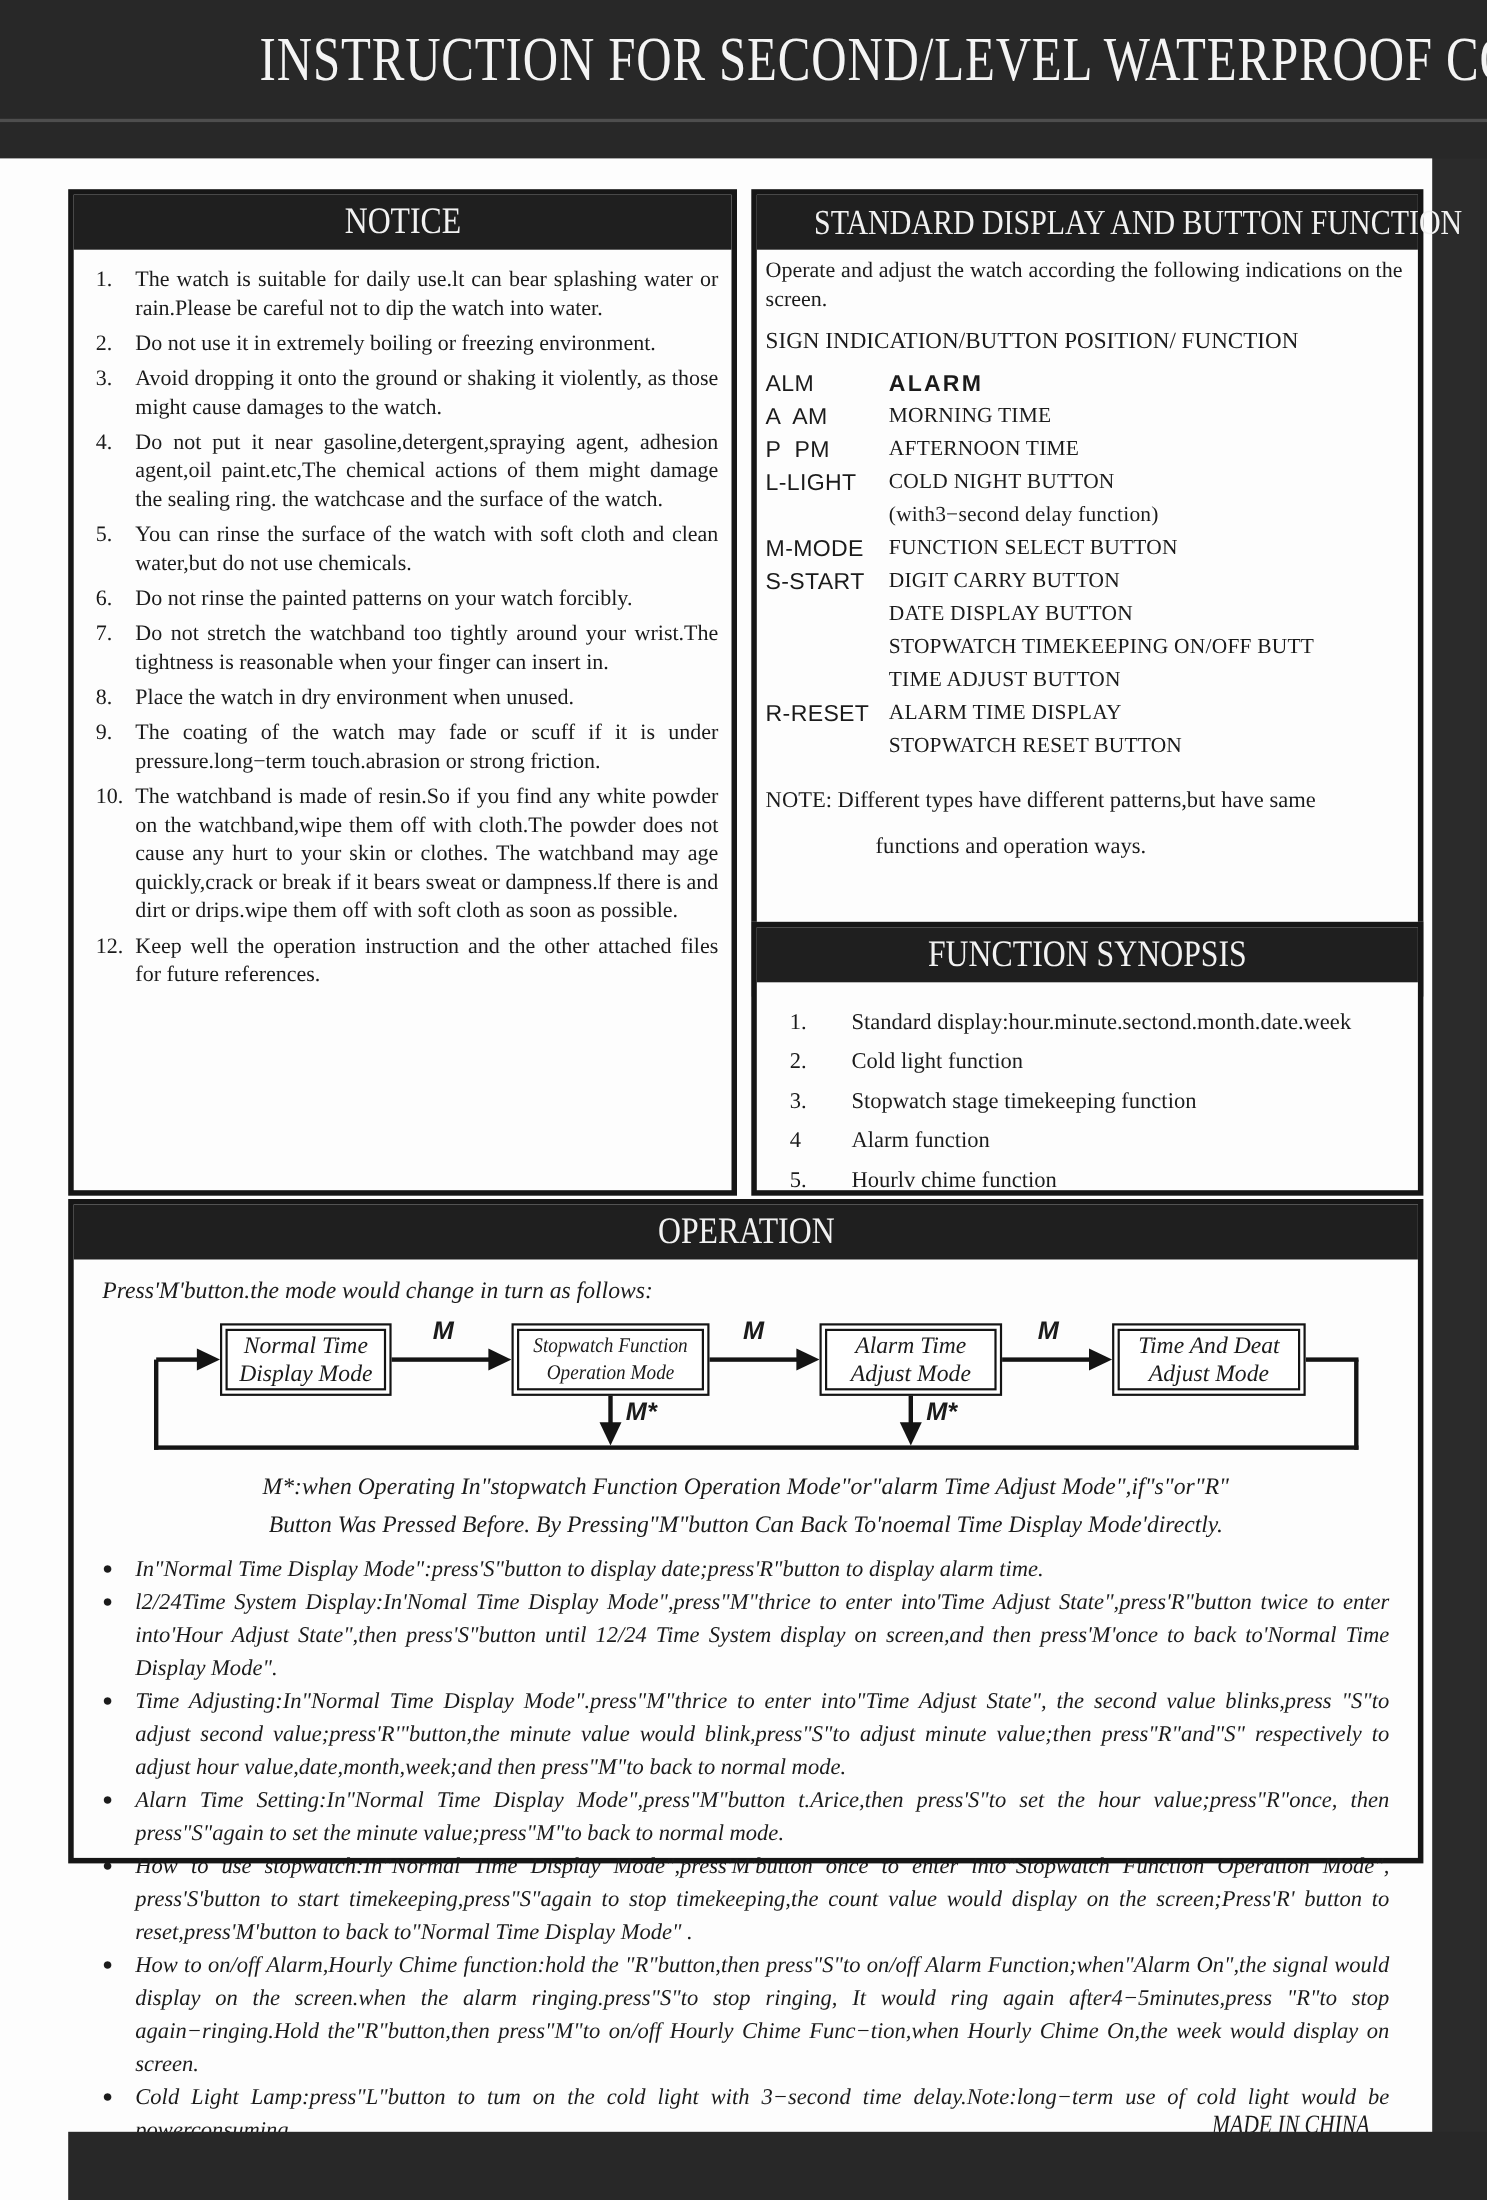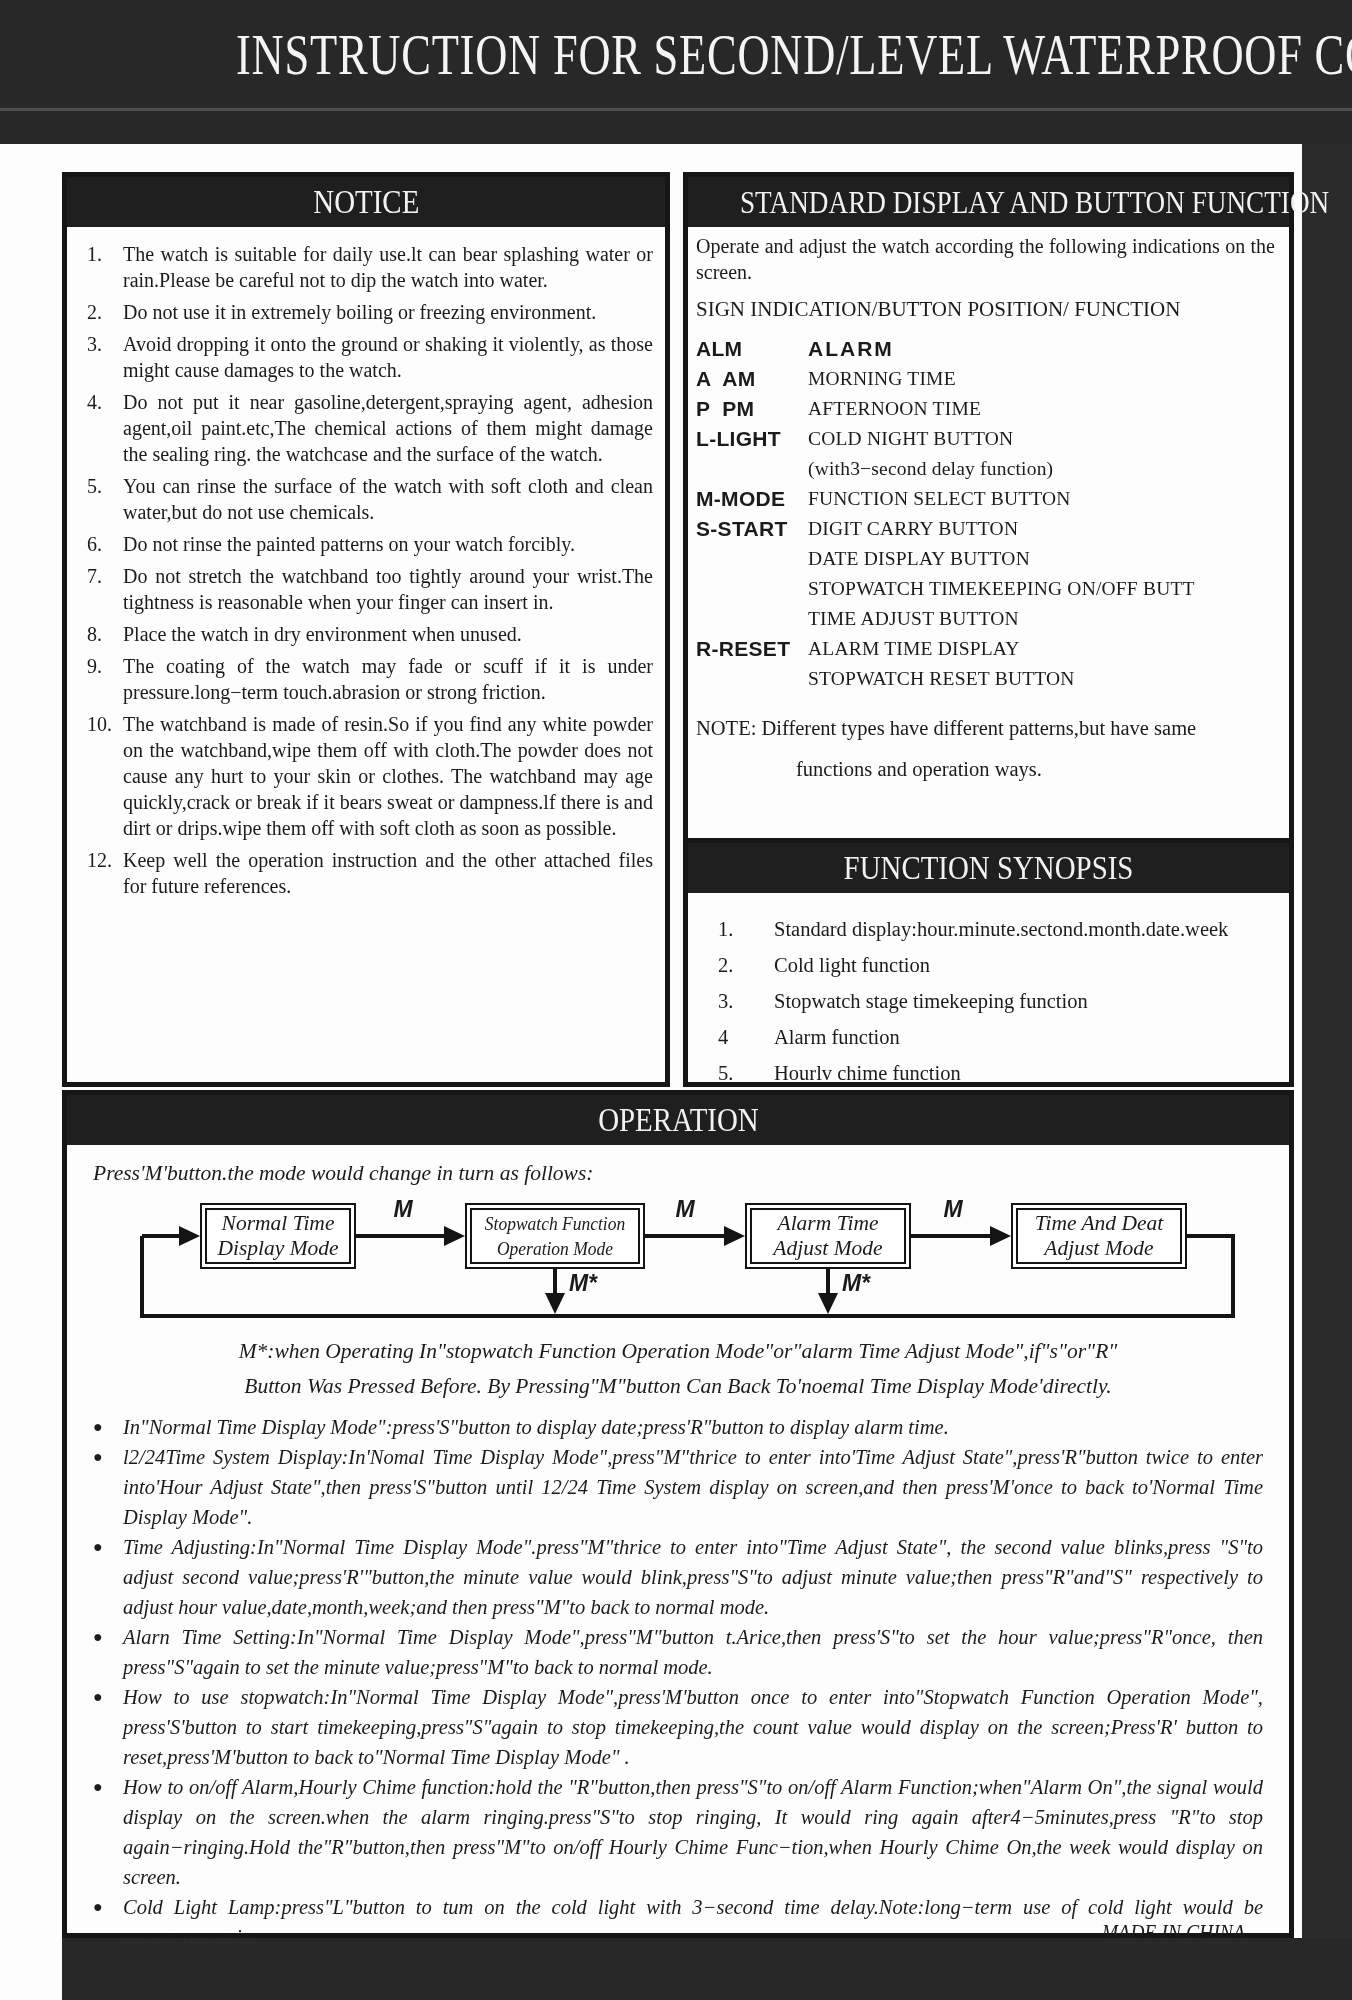--- a/index.html
+++ b/index.html
@@ -26,33 +26,33 @@
   .n-num{width:36px;flex:none;}
   .n-text{flex:1;text-align:justify;}
   
   .standard{left:683px;top:28px;width:611px;height:734px;}
   .s-body{padding:6px 10px 0 8px;}
   .s-intro{font-size:20px;line-height:26px;text-align:justify;padding-right:4px;}
   .s-heading{font-size:21px;margin-top:12px;white-space:nowrap;}
   .s-table{margin-top:12px;}
   .s-row{height:30px;line-height:30px;display:flex;white-space:nowrap;}
   .sign{width:112px;flex:none;font-family:"Liberation Sans","DejaVu Sans",sans-serif;
-        font-weight:700;font-size:21px;white-space:pre;letter-spacing:.3px;}
+        font-weight:400;font-size:21px;white-space:pre;letter-spacing:.3px;}
   .func{font-size:19.5px;letter-spacing:.2px;}
   .func.bold{font-family:"Liberation Sans","DejaVu Sans",sans-serif;font-weight:700;
              font-size:21px;letter-spacing:2px;}
   .s-note{margin-top:14px;font-size:20.5px;line-height:41px;white-space:nowrap;}
   .s-note .l2{margin-left:100px;}
   
   .synopsis{left:683px;top:694px;width:611px;height:249px;}
   .y-body{padding:20px 10px 0 30px;font-size:20.5px;}
   .y-item{display:flex;height:36px;line-height:32px;}
   .y-num{width:56px;flex:none;}
   
-  .operation{left:62px;top:946px;width:1232px;height:848px;}
+  .operation{left:62px;top:946px;width:1232px;height:604px;}
   .op-body{position:relative;height:793px;font-style:italic;}
   .op-intro{margin:16px 0 0 26px;font-size:21.5px;}
   
   .diagram{position:relative;height:132px;margin-top:8px;}
   .fbox{position:absolute;top:9px;height:66px;border:7px double #141414;background:#fff;
         box-sizing:border-box;display:flex;flex-direction:column;justify-content:center;
         text-align:center;font-size:21.5px;line-height:25px;}
   .fbox.narrow{font-size:19px;}
   .fbox.narrow .bl{transform:scaleX(.92);}
   .bl{display:block;}

